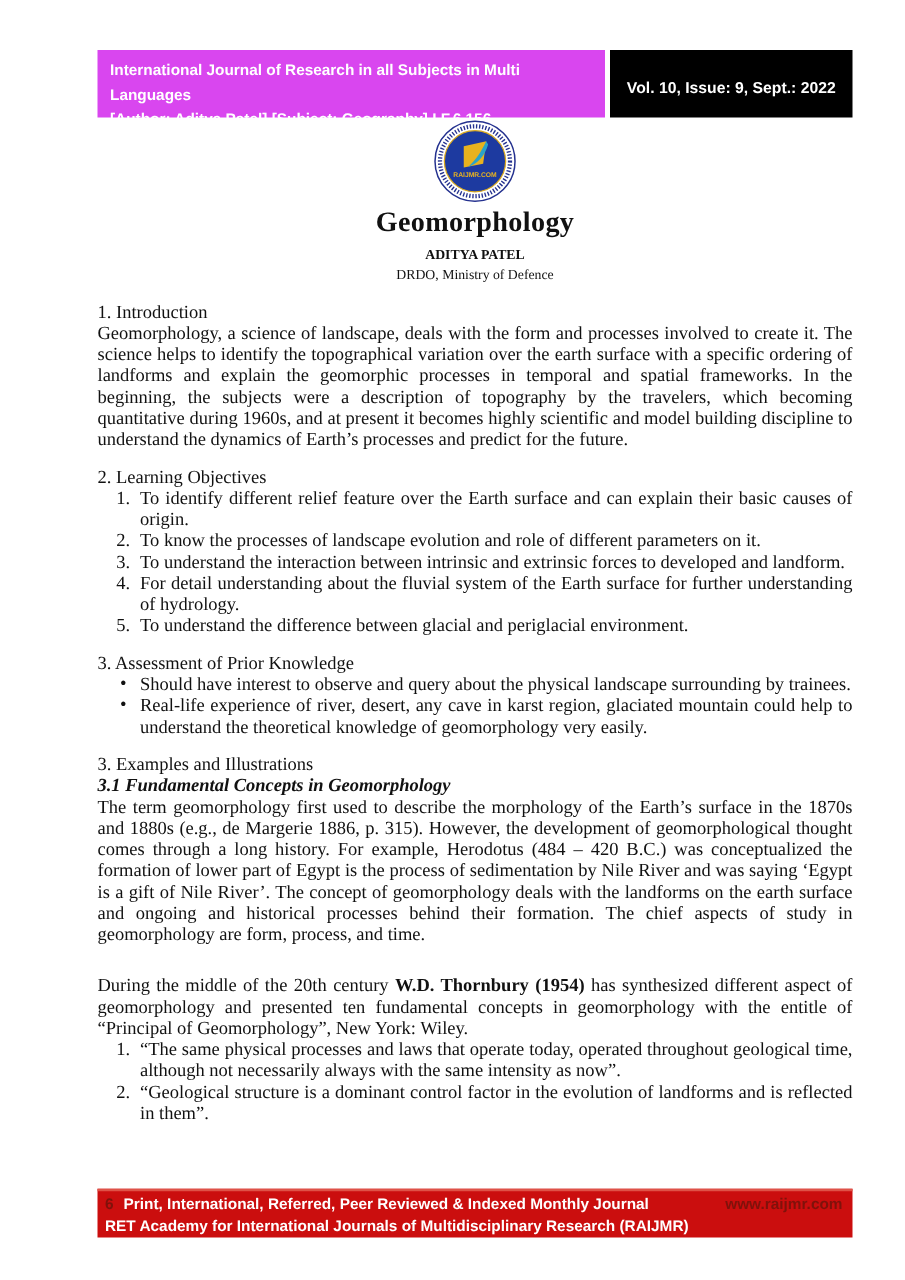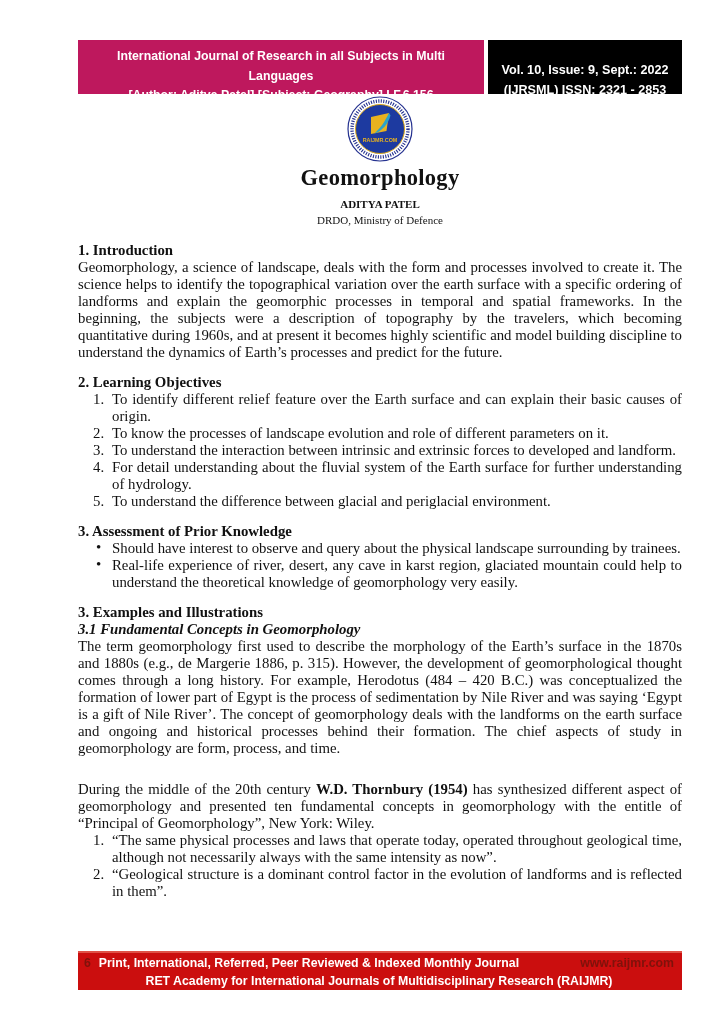--- a/index.html
+++ b/index.html
@@ -6,23 +6,23 @@
   .page {
     position:relative; width:724px; height:1024px; margin:0 auto;
     background:#ffffff; overflow:hidden;
     font-family:"Liberation Serif", serif; color:#111;
   }
   .content { position:absolute; left:78px; top:40px; width:604px; }
 
   
   .header { display:flex; gap:4px; height:54px; }
   .header-left {
-    flex:1; background:#be185d; color:#fff;
+    flex:1; background:#d946ef; color:#fff;
     font-family:"Liberation Sans", sans-serif; font-weight:bold;
-    font-size:12.3px; line-height:1.6; padding:7px 10px 0 10px; box-sizing:border-box;text-align:center;
+    font-size:12.3px; line-height:1.6; padding:7px 10px 0 10px; box-sizing:border-box;
   }
   .header-right {
     width:194px; background:#000; color:#fff; text-align:center;
     font-family:"Liberation Sans", sans-serif; font-weight:bold;
     font-size:12.6px; line-height:1.6; padding:20px 6px 0 6px; box-sizing:border-box;
   }
 
   
   .logo-wrap { display:flex; justify-content:center; margin:2px 0 0 0; }
   .logo { width:66px; height:66px; }
@@ -30,21 +30,21 @@
   
   h1.article-title {
     margin:3px 0 6px 0; text-align:center;
     font-size:22.5px; font-weight:bold; letter-spacing:0.3px;
   }
   .author-block { text-align:center; font-size:11px; line-height:15.8px; margin-bottom:4px; }
   .author-name { font-weight:bold; }
 
   
   section h2 {
-    font-size:14.8px; font-weight:bold; margin:13px 0 0 0; line-height:17px;
+    font-size:14.8px; font-weight:normal; margin:13px 0 0 0; line-height:17px;
   }
   section h3 {
     font-size:14.8px; font-weight:bold; font-style:italic; margin:0; line-height:17px;
   }
   section p {
     margin:0; font-size:14.8px; line-height:17px; text-align:justify;
   }
   p.spaced { margin-top:24px; }
 
   ol.num-list, ul.bullet-list { margin:0; padding:0; list-style:none; counter-reset:item; }
@@ -64,36 +64,35 @@
   .footer {
     position:absolute; left:78px; width:604px; top:951px; height:39px;
     background:#cb0e0e; border-top:2px solid #df5247; box-sizing:border-box;
     color:#fff; font-family:"Liberation Sans", sans-serif; font-weight:bold;
     font-size:12.3px; line-height:1.45; padding:2px 8px 0 6px;
   }
   .footer-line1 { display:flex; align-items:baseline; }
   .footer-pagenum { color:#7f120b; margin-right:8px; }
   .footer-spacer { flex:1; }
   .footer-url { color:#7f120b;margin-left:42px; }
-  .footer-line2 { text-align:center; }
+  .footer-line2 { text-align:left; }
 </style>
 </head>
 <body>
 
 <div class="page">
   <div class="content">
 
     <div class="header">
       <div class="header-left">
         <div>International Journal of Research in all Subjects in Multi Languages</div>
         <div>[Author: Aditya Patel] [Subject: Geography] I.F.6.156</div>
       </div>
       <div class="header-right">
         <div>Vol. 10, Issue: 9, Sept.: 2022</div>
-        <div>(IJRSML) ISSN: 2321 - 2853</div>
       </div>
     </div>
 
     <div class="logo-wrap">
       <svg class="logo" viewBox="0 0 66 66">
         <circle cx="33" cy="33" r="32" fill="#ffffff" stroke="#24318f" stroke-width="1.2"></circle>
         <circle cx="33" cy="33" r="28" fill="none" stroke="#24318f" stroke-width="3.4" stroke-dasharray="1.1 1.4"></circle>
         <circle cx="33" cy="33" r="24.5" fill="#1d3aa0" stroke="#d9a81e" stroke-width="1"></circle>
         <path d="M24 21 L42 17 L39.5 35 L24 38 Z" fill="#e8b21f"></path>
         <path d="M42 17 C 37.5 26, 34.5 31, 27.5 37.5 C 35 35, 41 28.5, 43.5 19.5 Z" fill="#2aa3c9"></path>

